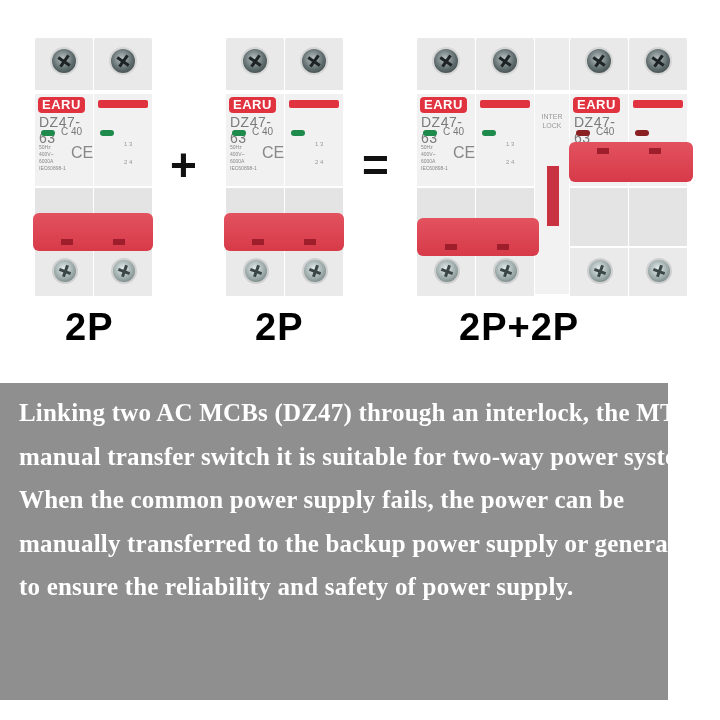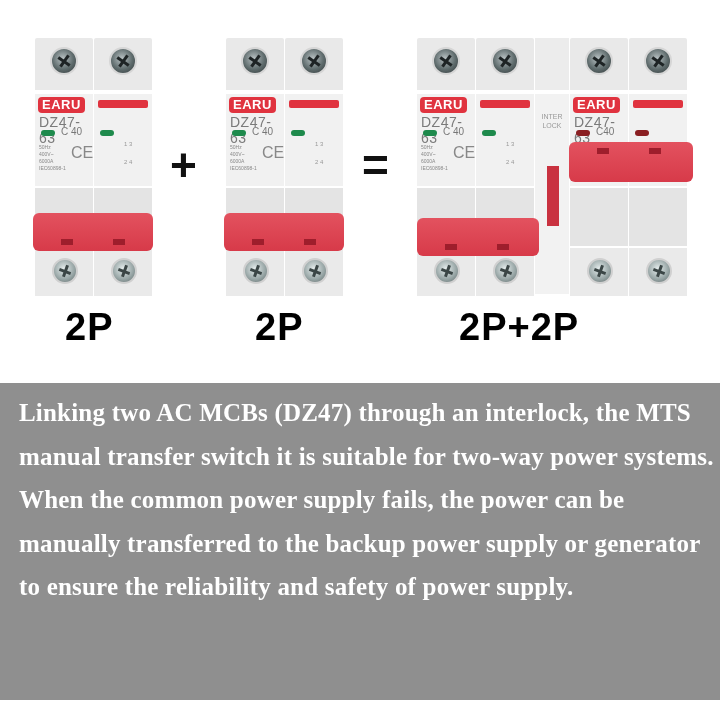--- a/index.html
+++ b/index.html
@@ -43,21 +43,21 @@
   .interlock .face { position: absolute; left: 0; top: 56px; width: 34px; height: 200px; background: #f2f2f2; }
   .interlock .label { position: absolute; left: 0; top: 18px; width: 34px; text-align: center; font-size: 7px; color: #999; line-height: 9px; }
   .interlock .stem { position: absolute; left: 12px; top: 128px; width: 12px; height: 60px; background: #c93240; }
 
   .operator { position: absolute; top: 142px; font-size: 46px; font-weight: bold; color: #111; line-height: 46px; }
   .plus-sign { left: 170px; }
   .equals-sign { left: 362px; }
 
   .caption { position: absolute; top: 306px; font-family: "Liberation Sans", sans-serif; font-weight: bold; font-size: 38px; color: #000; letter-spacing: 1px; }
 
-  .desc-panel { position: absolute; left: 0; top: 383px; width: 720px; height: 317px; background: #8f8f8f; padding: 8px 0 0 19px; }
+  .desc-panel { position: absolute; left: 0; top: 383px; width: 668px; height: 317px; background: #8f8f8f; padding: 8px 0 0 19px; }
   .desc-text { font-family: "Liberation Serif", serif; font-weight: bold; color: #ffffff; font-size: 25px; line-height: 43.5px; letter-spacing: 0.2px; width: 700px; }
   .bottom-strip { position: absolute; left: 0; top: 700px; width: 720px; height: 20px; background: #fff; }
 </style>
 </head>
 <body>
 
 <div class="top">
 
   <div class="breaker" style="left:35px;">
     <div class="pole">

